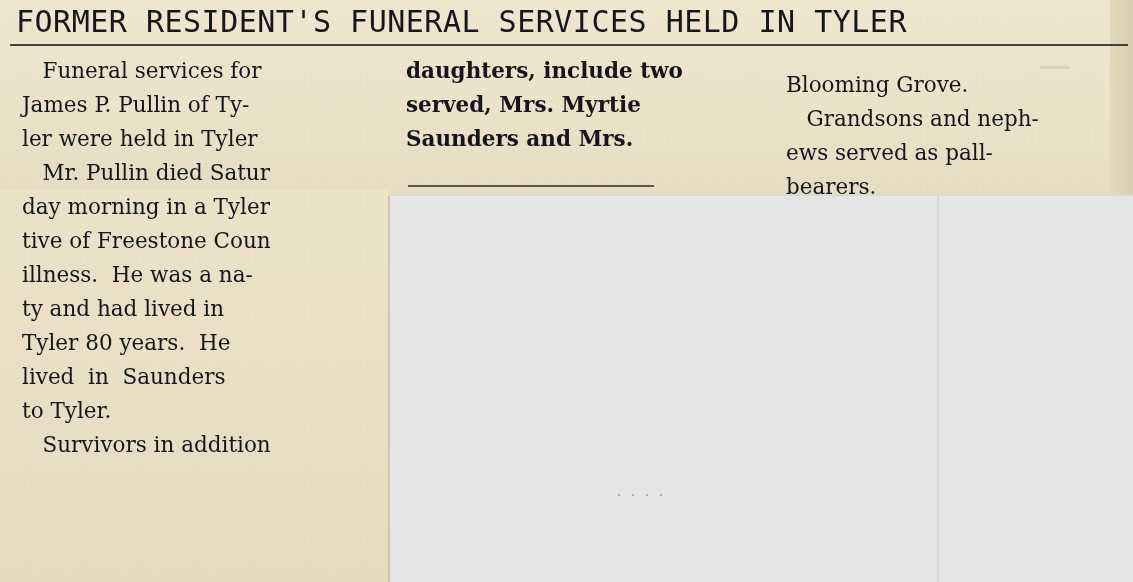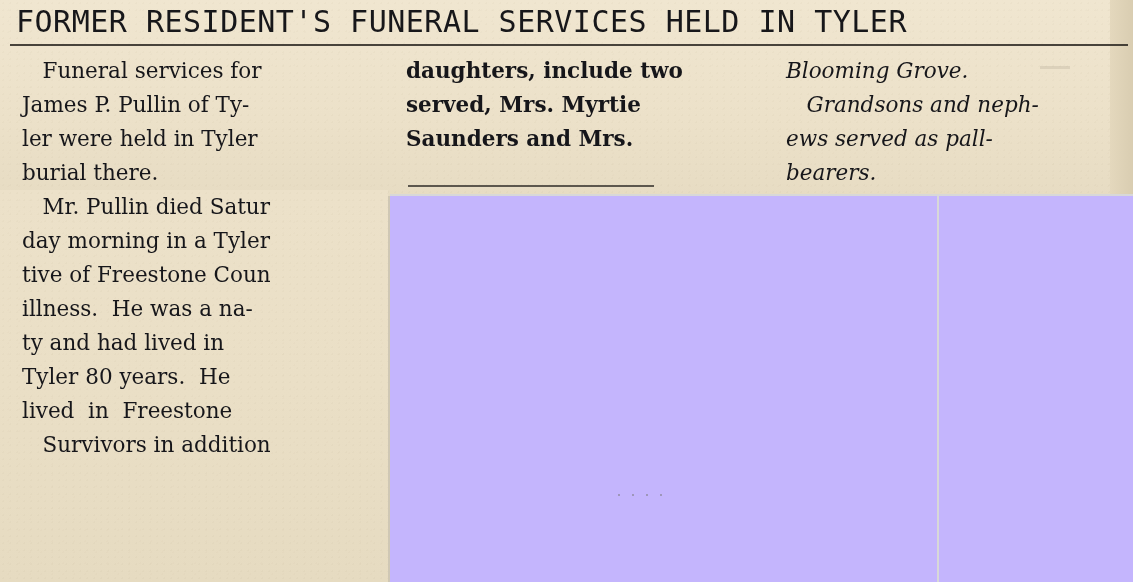--- a/index.html
+++ b/index.html
@@ -5,21 +5,21 @@
   html, body {
     margin: 0;
     padding: 0;
     background: #ffffff;
   }
   #page {
     position: relative;
     width: 1133px;
     height: 582px;
     overflow: hidden;
-    background: #c4b5fd;
+    background: #e5e5e5;
     font-family: "DejaVu Serif", serif;
   }
 
   
   .paper {
     position: absolute;
     background: #efe4cd;
   }
   
   .band-top {
@@ -94,21 +94,21 @@
     line-height: 34px;
     color: #16161a;
   }
   .col p {
     margin: 0;
     white-space: pre;
   }
 
   .col-1 { left: 22px; top: 54px; width: 360px; }
   .col-2 { left: 406px; top: 54px; width: 360px; font-weight: bold; }
-  .col-3 { left: 786px; top: 54px; width: 330px; font-style: italic; }
+  .col-3 { left: 786px; top: 68px; width: 330px; }
 
   
   .smudge-underline {
     position: absolute;
     left: 408px;
     top: 185px;
     width: 246px;
     height: 2px;
     background: #3a3630;
     opacity: 0.8;
@@ -146,28 +146,28 @@
   <div class="white-seam" style="left:388px; top:196px; width:2px; height:386px; background:#cfc7b4;"></div>
   <div class="white-seam" style="left:390px; top:194px; width:743px; height:2px;"></div>
 
   <div class="headline">FORMER RESIDENT'S FUNERAL SERVICES HELD IN TYLER</div>
   <div class="rule"></div>
 
   <div class="col col-1">
     <p>   Funeral services for</p>
     <p>James P. Pullin of Ty-</p>
     <p>ler were held in Tyler</p>
-    <p>burial there.</p>
     <p>   Mr. Pullin died Satur</p>
     <p>day morning in a Tyler</p>
     <p>tive of Freestone Coun</p>
     <p>illness.  He was a na-</p>
     <p>ty and had lived in</p>
     <p>Tyler 80 years.  He</p>
-    <p>lived  in  Freestone</p>
+    <p>lived  in  Saunders</p>
+    <p>to Tyler.</p>
     <p>   Survivors in addition</p>
 
   </div>
 
   <div class="col col-2">
     <p>daughters, include two</p>
     <p>served, Mrs. Myrtie</p>
     <p>Saunders and Mrs.</p>
   </div>
 

